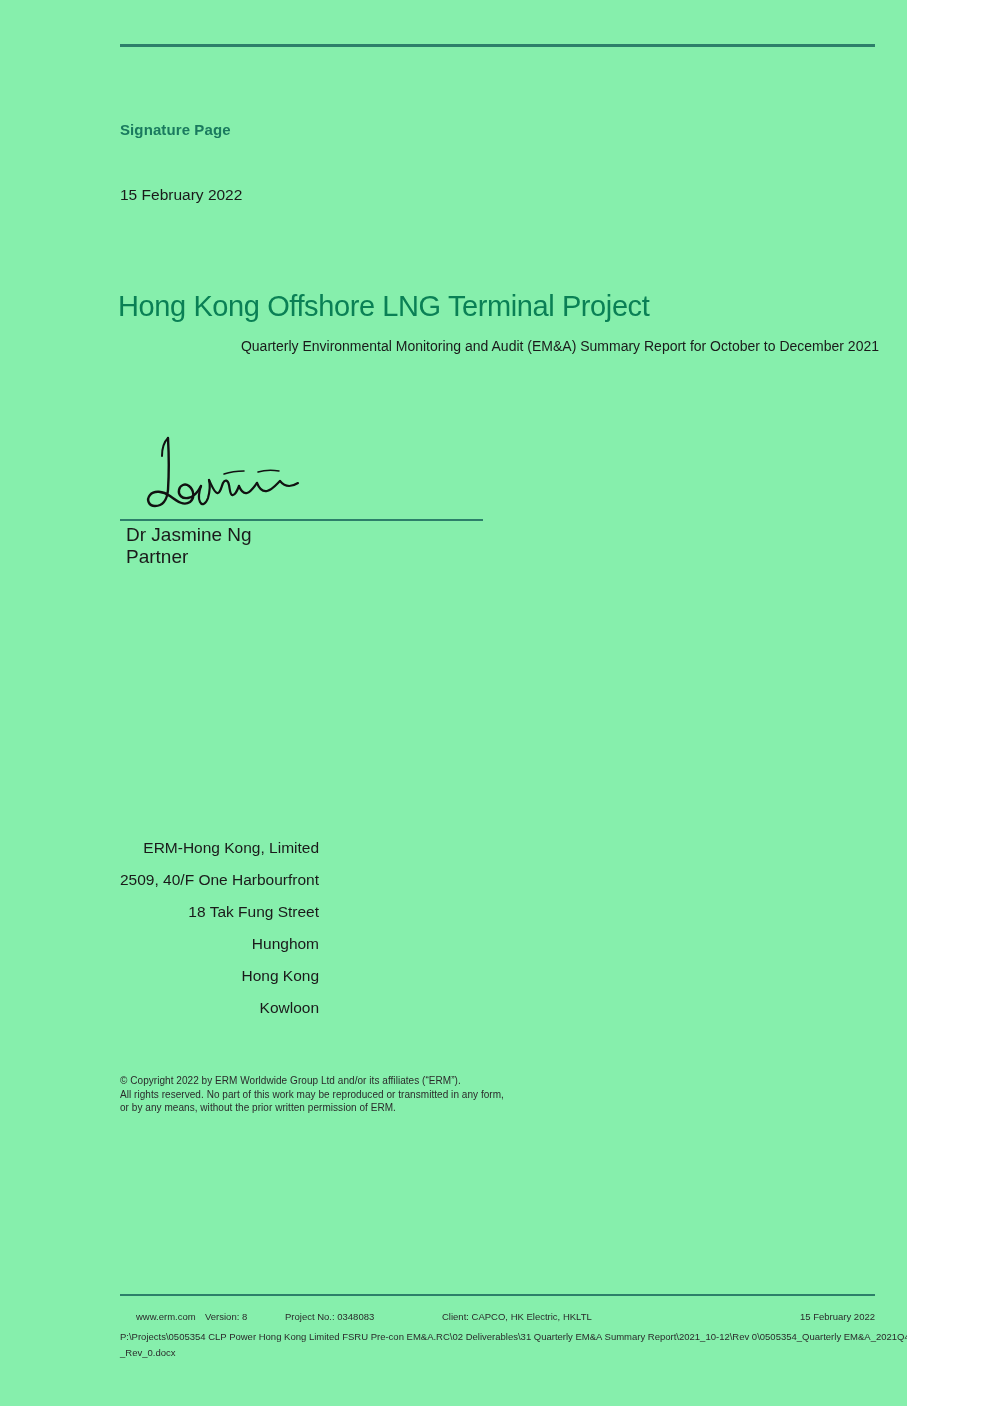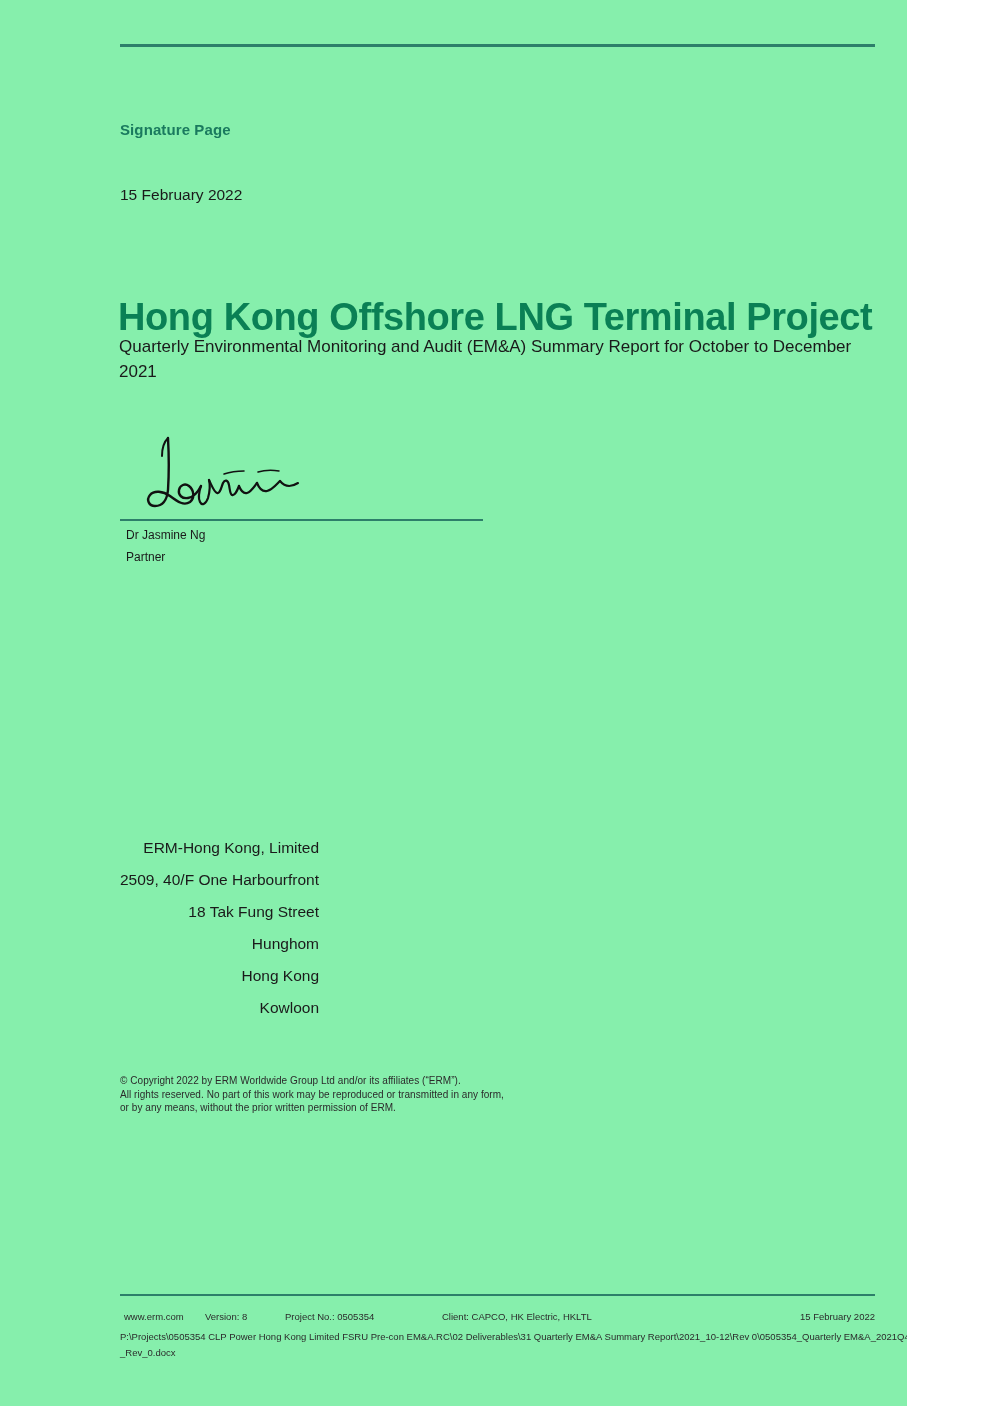--- a/index.html
+++ b/index.html
@@ -55,35 +55,36 @@
     left: 120px;
     top: 186px;
     font-size: 15.5px;
     color: #1a1a1a;
   }
 
   .doc-title {
     position: absolute;
     left: 118px;
     top: 271px;
-    font-size: 38px;
-    font-weight: bold;
+    font-size: 29px;
+    font-weight: normal;
     letter-spacing: -0.4px;
     color: #0a8055;
     white-space: nowrap;
   }
 
   .doc-subtitle {
     position: absolute;
     left: 119px;
     top: 334px;
     width: 760px;
-    font-size: 17px;
+    font-size: 14px;
     line-height: 25px;
     color: #1a1a1a;
+    text-align: right;
   }
 
   
   .sig-wrap {
     position: absolute;
     left: 120px;
     top: 436px;
     width: 364px;
     height: 84px;
   }
@@ -99,21 +100,21 @@
     left: 120px;
     top: 519px;
     width: 363px;
     height: 2px;
     background: #2d7f6a;
   }
   .sig-name {
     position: absolute;
     left: 126px;
     top: 524px;
-    font-size: 12px;
+    font-size: 19px;
     line-height: 22px;
     color: #1a1a1a;
   }
 
   
   .address {
     position: absolute;
     left: 120px;
     top: 832px;
     font-size: 15.5px;
@@ -137,21 +138,21 @@
   .footer-row {
     position: absolute;
     left: 120px;
     top: 1311px;
     width: 755px;
     height: 14px;
     font-size: 9.5px;
     color: #2b2b2b;
   }
   .footer-row span { position: absolute; top: 0; white-space: nowrap; }
-  .f-web   { left: 4px; }
+  .f-web   { left: 16px; }
   .f-ver   { left: 85px; }
   .f-proj  { left: 165px; }
   .f-client{ left: 322px; }
   .f-date  { right: 0px; }
 
   .footer-path {
     position: absolute;
     left: 120px;
     top: 1329px;
     width: 790px;
@@ -212,20 +213,20 @@
     <div>© Copyright 2022 by ERM Worldwide Group Ltd and/or its affiliates (“ERM”).</div>
     <div>All rights reserved. No part of this work may be reproduced or transmitted in any form,</div>
     <div>or by any means, without the prior written permission of ERM.</div>
   </div>
 
   <div class="rule-footer"></div>
 
   <div class="footer-row">
     <span class="f-web">www.erm.com</span>
     <span class="f-ver">Version: 8</span>
-    <span class="f-proj">Project No.: 0505354</span>
+    <span class="f-proj">Project No.: 0348083</span>
     <span class="f-client">Client: CAPCO, HK Electric, HKLTL</span>
     <span class="f-date">15 February 2022</span>
   </div>
 
   <div class="footer-path">P:\Projects\0505354 CLP Power Hong Kong Limited FSRU Pre-con EM&amp;A.RC\02 Deliverables\31 Quarterly EM&amp;A Summary Report\2021_10-12\Rev 0\0505354_Quarterly EM&amp;A_2021Q4_Rev_0.docx</div>
 
 </div>
 
 </body></html>

